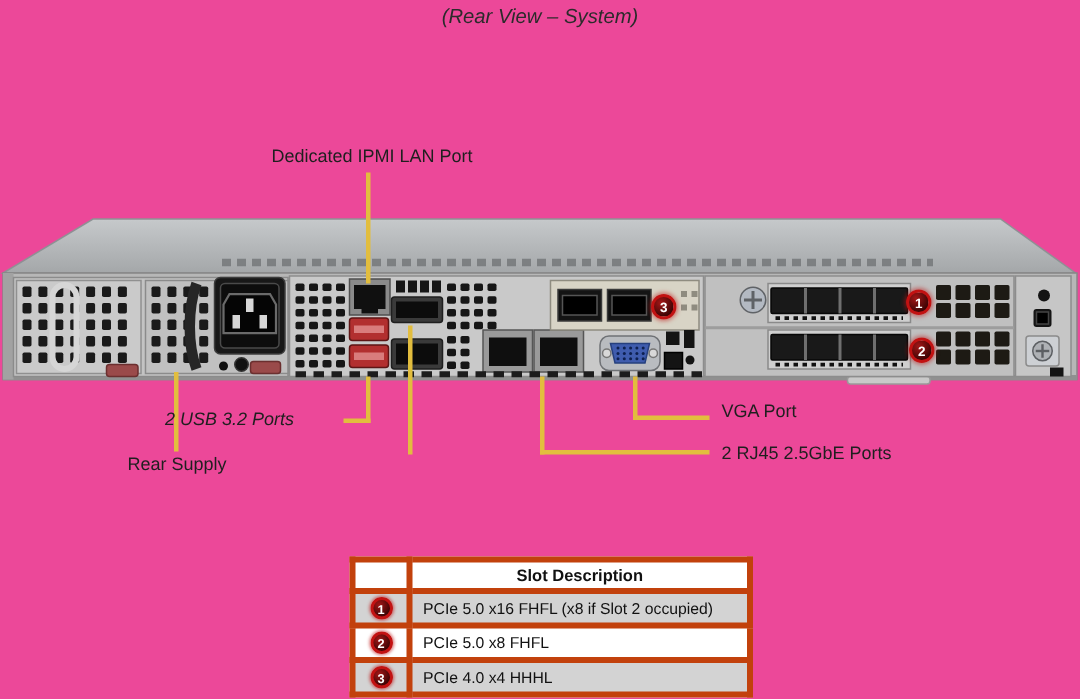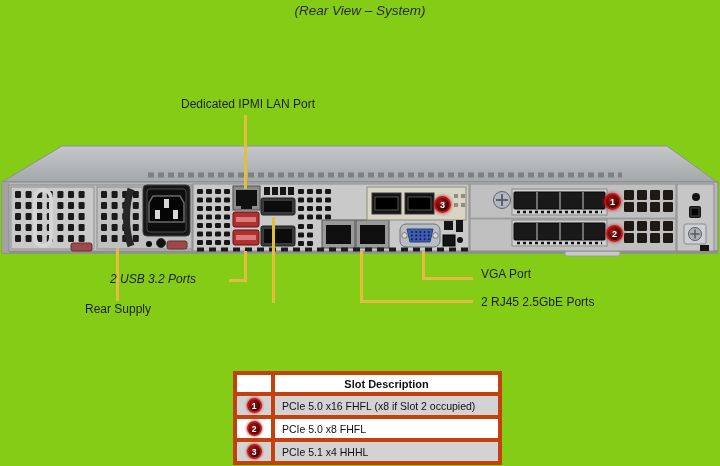--- a/index.html
+++ b/index.html
@@ -1,17 +1,17 @@
 <!DOCTYPE html>
 <html><head>
 <meta charset="utf-8">
 <style>
   html,body { margin:0; padding:0; background:#fff; }
   .canvas {
-    position:relative; width:720px; height:466px; background:#84cc16;
+    position:relative; width:720px; height:466px; background:#ec4899;
     font-family:"Liberation Sans", sans-serif; overflow:hidden;
   }
   .page-title {
     position:absolute; left:0; top:3px; width:720px; text-align:center;
     font-size:13.5px; font-style:italic; color:#2b2b2b;
   }
   .label {
     position:absolute; font-size:12px; color:#1f1f1f; line-height:1.18; z-index:3;
   }
   .callout-line { position:absolute; background:#e2bd3e; z-index:2; }
@@ -394,18 +394,18 @@
     <tr>
       <td class="num">
             <div class="marker-sm">2</div>
           </td>
       <td class="desc">PCIe 5.0 x8 FHFL</td>
     </tr>
     <tr class="gray">
       <td class="num">
             <div class="marker-sm">3</div>
           </td>
-      <td class="desc">PCIe 5.1 x4 HHHL</td>
+      <td class="desc">PCIe 4.0 x4 HHHL</td>
     </tr>
   </tbody>
     </table>
 
 </div>
 
 </body></html>

